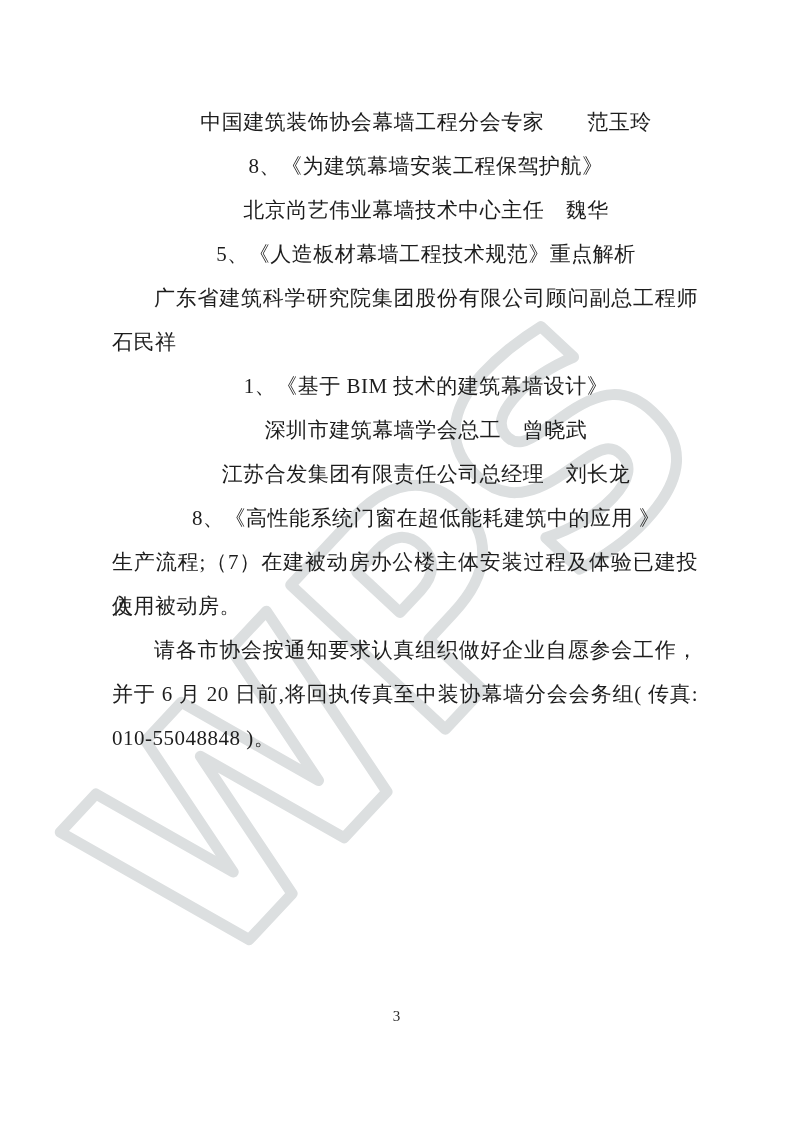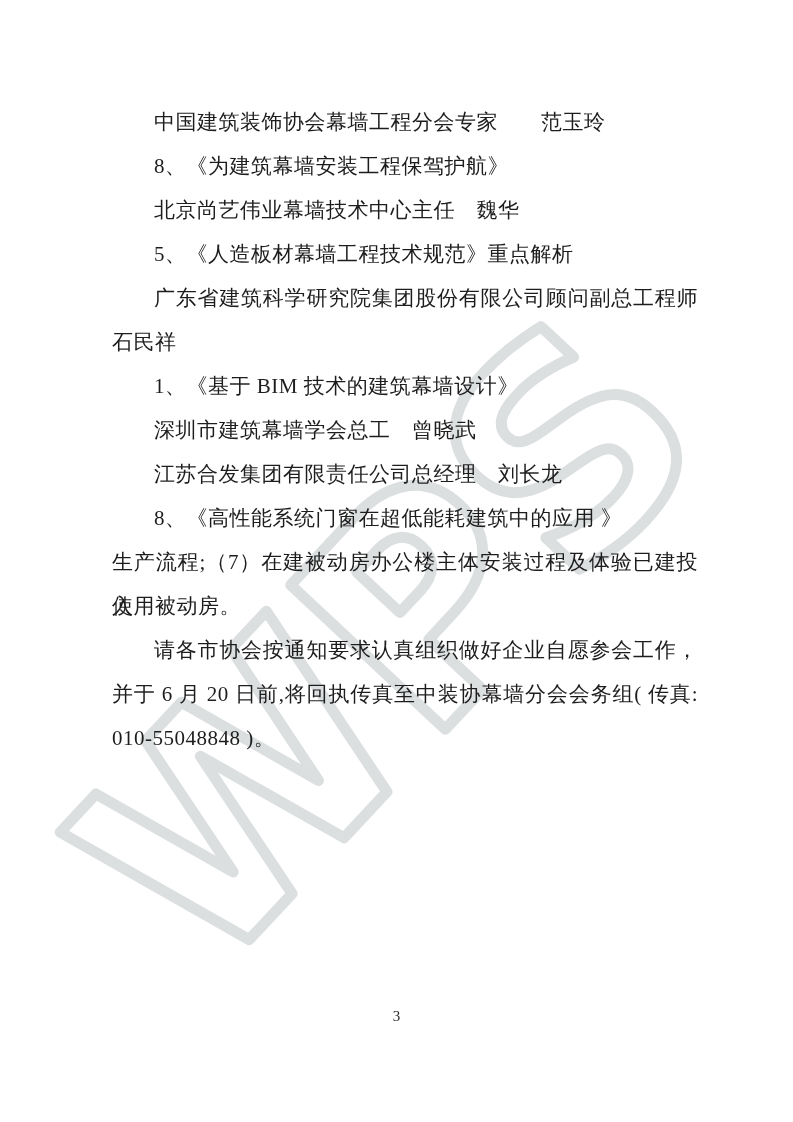--- a/index.html
+++ b/index.html
@@ -32,20 +32,21 @@
     font-size: 21px;
     line-height: 44px;
     letter-spacing: 0.5px;
   }
   .line {
     height: 44px;
     white-space: nowrap;
   }
   .line.indent {
     padding-left: 42px;
+    text-align: center;
   }
   .line.fill {
     white-space: normal;
     text-align: justify;
     text-align-last: justify;
   }
   .page-number {
     position: absolute;
     left: 0;
     top: 1006px;

